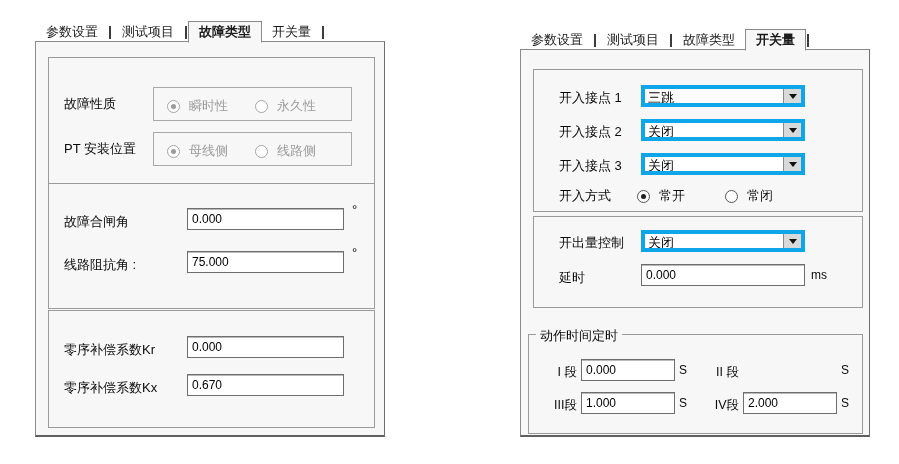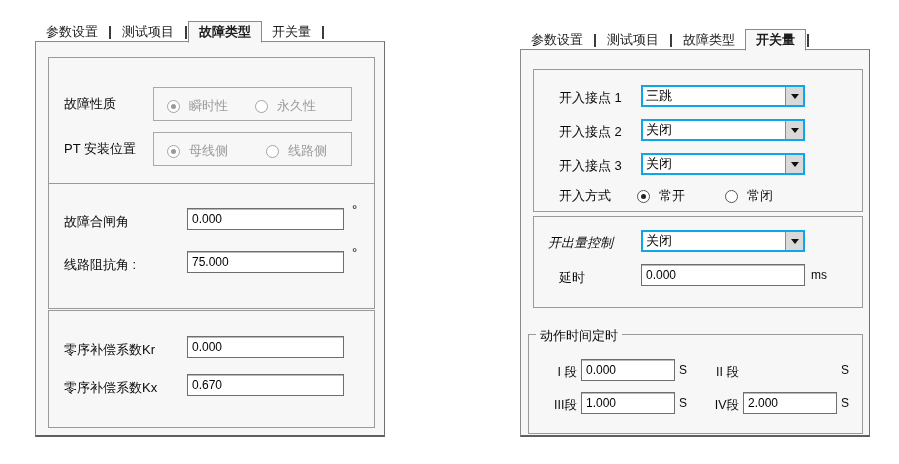--- a/index.html
+++ b/index.html
@@ -69,21 +69,21 @@
   .rb.checked::after{
     content:"";position:absolute;left:3px;top:3px;width:5px;height:5px;
     border-radius:50%;background:#222;
   }
   .disabled-grp .rb{border-color:#a5a5a5;}
   .disabled-grp .rb.checked::after{background:#9a9a9a;}
   .disabled-grp .rlabel{color:#9b9b9b;}
   
   .combo{
     position:absolute;height:22px;box-sizing:border-box;
-    border:2px solid #0ea5e9;background:#fff;
+    border:4px solid #0ea5e9;background:#fff;
     display:flex;align-items:stretch;cursor:default;
   }
   .combo-text{
     flex:1;font-size:13px;line-height:18px;padding-left:3px;color:#000;
     overflow:hidden;white-space:nowrap;
   }
   .combo-btn{
     width:17px;background:#d9d9d9;border-left:1px solid #8a8a8a;
     display:flex;align-items:center;justify-content:center;flex:0 0 auto;
   }
@@ -130,21 +130,21 @@
           <span class="rb"></span>
           <span class="rlabel">永久性</span>
         </span>
       </div>
       <div class="lbl" style="left:15px;top:82px;">PT 安装位置</div>
       <div class="radio-frame disabled-grp" style="left:104px;top:74px;width:197px;height:32px;">
         <span class="radio" style="left:13px;top:9px;">
           <span class="rb checked"></span>
           <span class="rlabel">母线侧</span>
         </span>
-        <span class="radio" style="left:112px;top:9px;">
+        <span class="radio" style="left:101px;top:9px;">
           <span class="rb"></span>
           <span class="rlabel">线路侧</span>
         </span>
       </div>
     </div>
 
     <div class="group" style="left:12px;top:141px;width:325px;height:124px;">
       <div class="lbl" style="left:15px;top:29px;">故障合闸角</div>
       <input class="tfield" style="left: 138px; top: 24px; width: 151px;" value="0.000">
       <span class="unit deg" style="left:303px;top:18px;">°</span>
@@ -202,21 +202,21 @@
         <span class="rb checked"></span>
         <span class="rlabel">常开</span>
       </span>
       <span class="radio" style="left:191px;top:117px;">
         <span class="rb"></span>
         <span class="rlabel">常闭</span>
       </span>
     </div>
 
     <div class="group" style="left:12px;top:166px;width:328px;height:90px;">
-      <div class="lbl" style="left:14px;top:17px;font-style:italic;">开出量控制</div>
+      <div class="lbl" style="left:25px;top:17px;">开出量控制</div>
       <div class="combo" style="left:107px;top:13px;width:164px;">
         <span class="combo-text">关闭</span>
         <span class="combo-btn">
             <span class="arrow"></span>
           </span>
       </div>
       <div class="lbl" style="left:25px;top:52px;">延时</div>
       <input class="tfield" style="left: 107px; top: 47px; width: 158px;" value="0.000">
       <span class="unit" style="left:277px;top:51px;">ms</span>
     </div>

